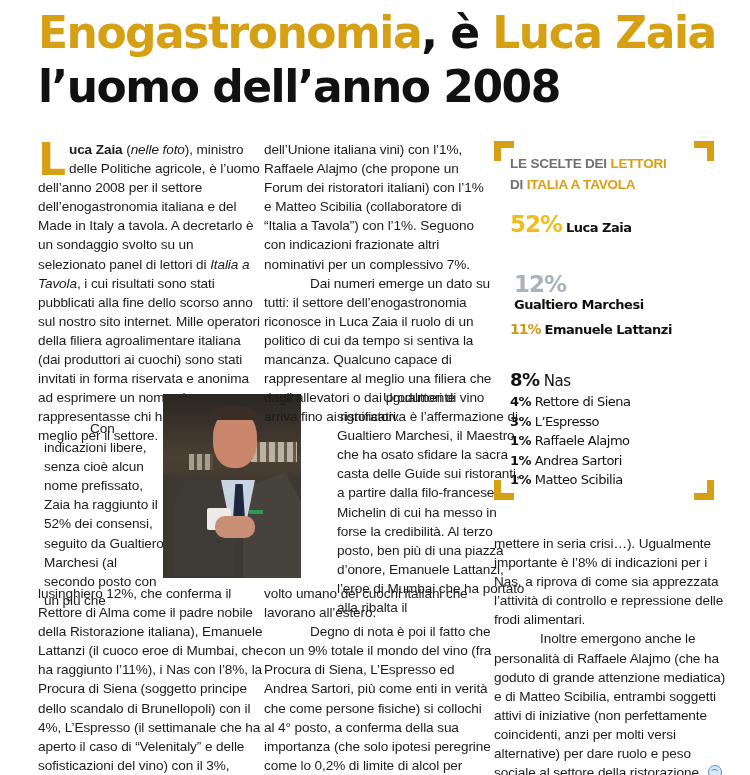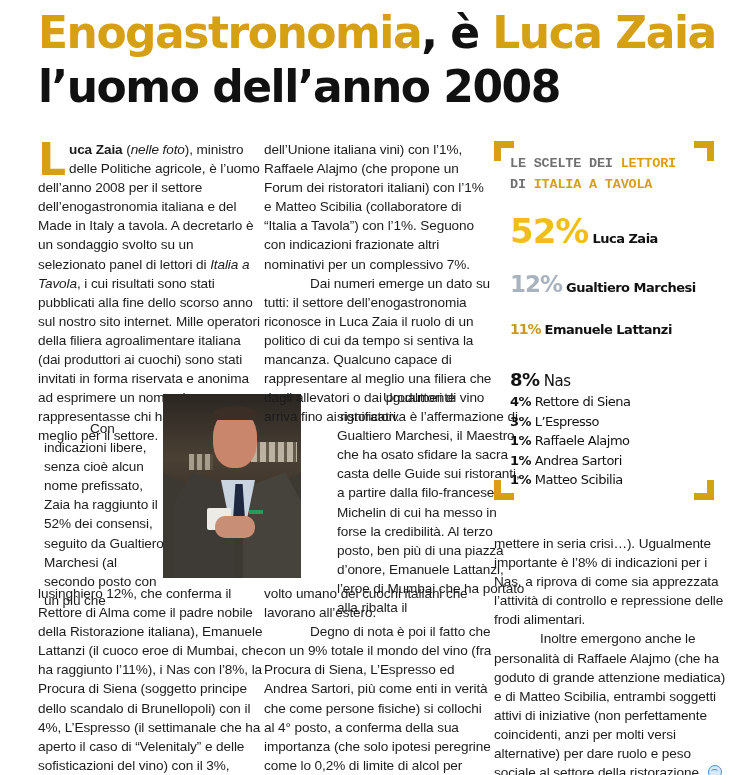--- a/index.html
+++ b/index.html
@@ -61,30 +61,30 @@
 
     .sidebar { position: absolute; left: 494px; top: 141px; width: 220px; height: 359px; }
     .corner { position: absolute; width: 20px; height: 20px; border-color: #d6a014; border-style: solid; border-width: 0; }
     .corner.tl { left: 0; top: 0; border-top-width: 7px; border-left-width: 7px; }
     .corner.tr { right: 0; top: 0; border-top-width: 7px; border-right-width: 7px; }
     .corner.bl { left: 0; bottom: 0; border-bottom-width: 7px; border-left-width: 7px; }
     .corner.br { right: 0; bottom: 0; border-bottom-width: 7px; border-right-width: 7px; }
 
     .sb-title {
       position: absolute; left: 16px; top: 12px; width: 200px;
-      font-family: Liberation Mono, monospace; font-weight: bold; font-size: 13.5px; line-height: 21px;
+      font-family: Liberation Sans, sans-serif; font-weight: bold; font-size: 13.5px; line-height: 21px;
       color: #707070; letter-spacing: -0.2px;
     }
     .sb-title .gold { color: #d6a014; }
 
     .big-row { position: absolute; left: 16px; display: flex; align-items: baseline; white-space: nowrap; }
     .big-row .pct { font-family: "DejaVu Sans", sans-serif; font-weight: bold; letter-spacing: -1px; }
     .big-row .who { font-family: "DejaVu Sans", sans-serif; font-weight: bold; font-size: 13px; color: #111; margin-left: 4px; letter-spacing: -0.5px; }
-    .r1 { top: 70px; } .r1 .pct { font-size: 34px; color: #f2bd1a; }
-    .r2 { top: 130px; } .r2 .pct { font-size: 23px; color: #a9b3c0; }
+    .r1 { top: 70px; } .r1 .pct { font-size: 23px; color: #f2bd1a; }
+    .r2 { top: 130px; flex-direction: column; } .r2 .pct { font-size: 23px; color: #a9b3c0; }
     .r3 { top: 180px; } .r3 .pct { font-size: 14px; color: #c99a1c; }
 
     .small-list { position: absolute; left: 16px; top: 228px; }
     .small-row { font-family: "DejaVu Sans", sans-serif; font-size: 13px; line-height: 19.6px; color: #111; white-space: nowrap; letter-spacing: -0.5px; }
     .small-row .pct { font-weight: bold; }
     .small-row.first { font-size: 15px; line-height: 22px; }
     .small-row.first .pct { font-size: 18px; }
     .cod-icon { display: inline-block; width: 14px; height: 14px; border-radius: 50%; border: 1.5px solid #4a90d0; background: #d8e8f6; vertical-align: -2px; margin-left: 2px; position: relative; }
     .cod-icon::after { content: ""; position: absolute; left: 2px; top: 3px; width: 7px; height: 4px; border-top: 1.5px solid #4a90d0; border-radius: 50% 50% 0 0; }
   </style>

